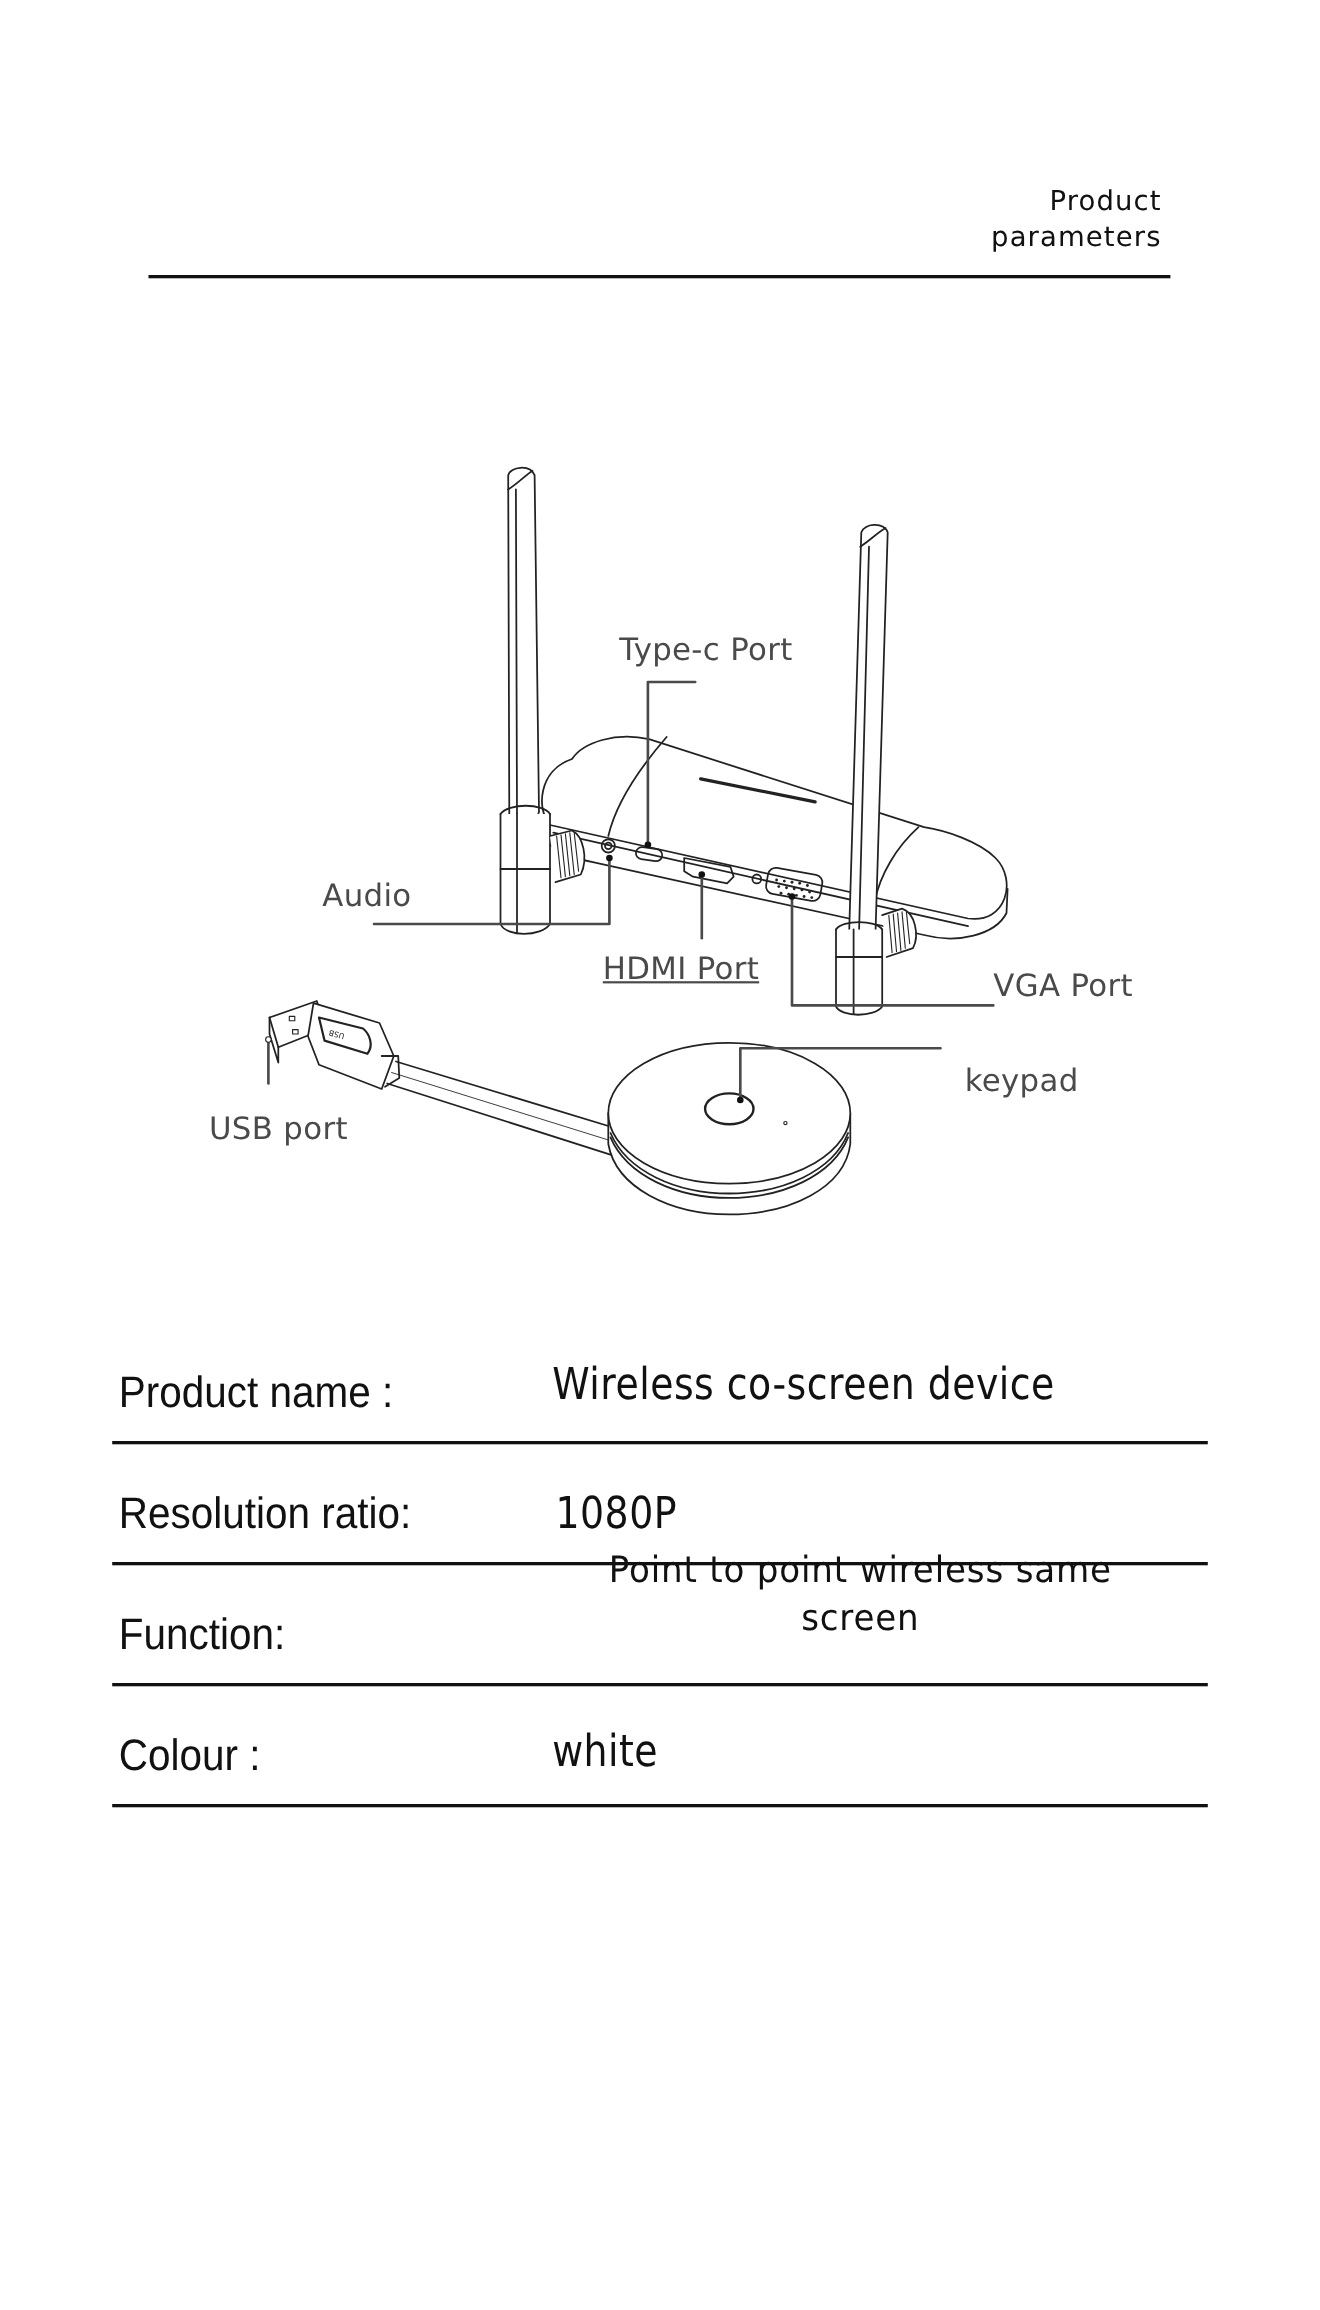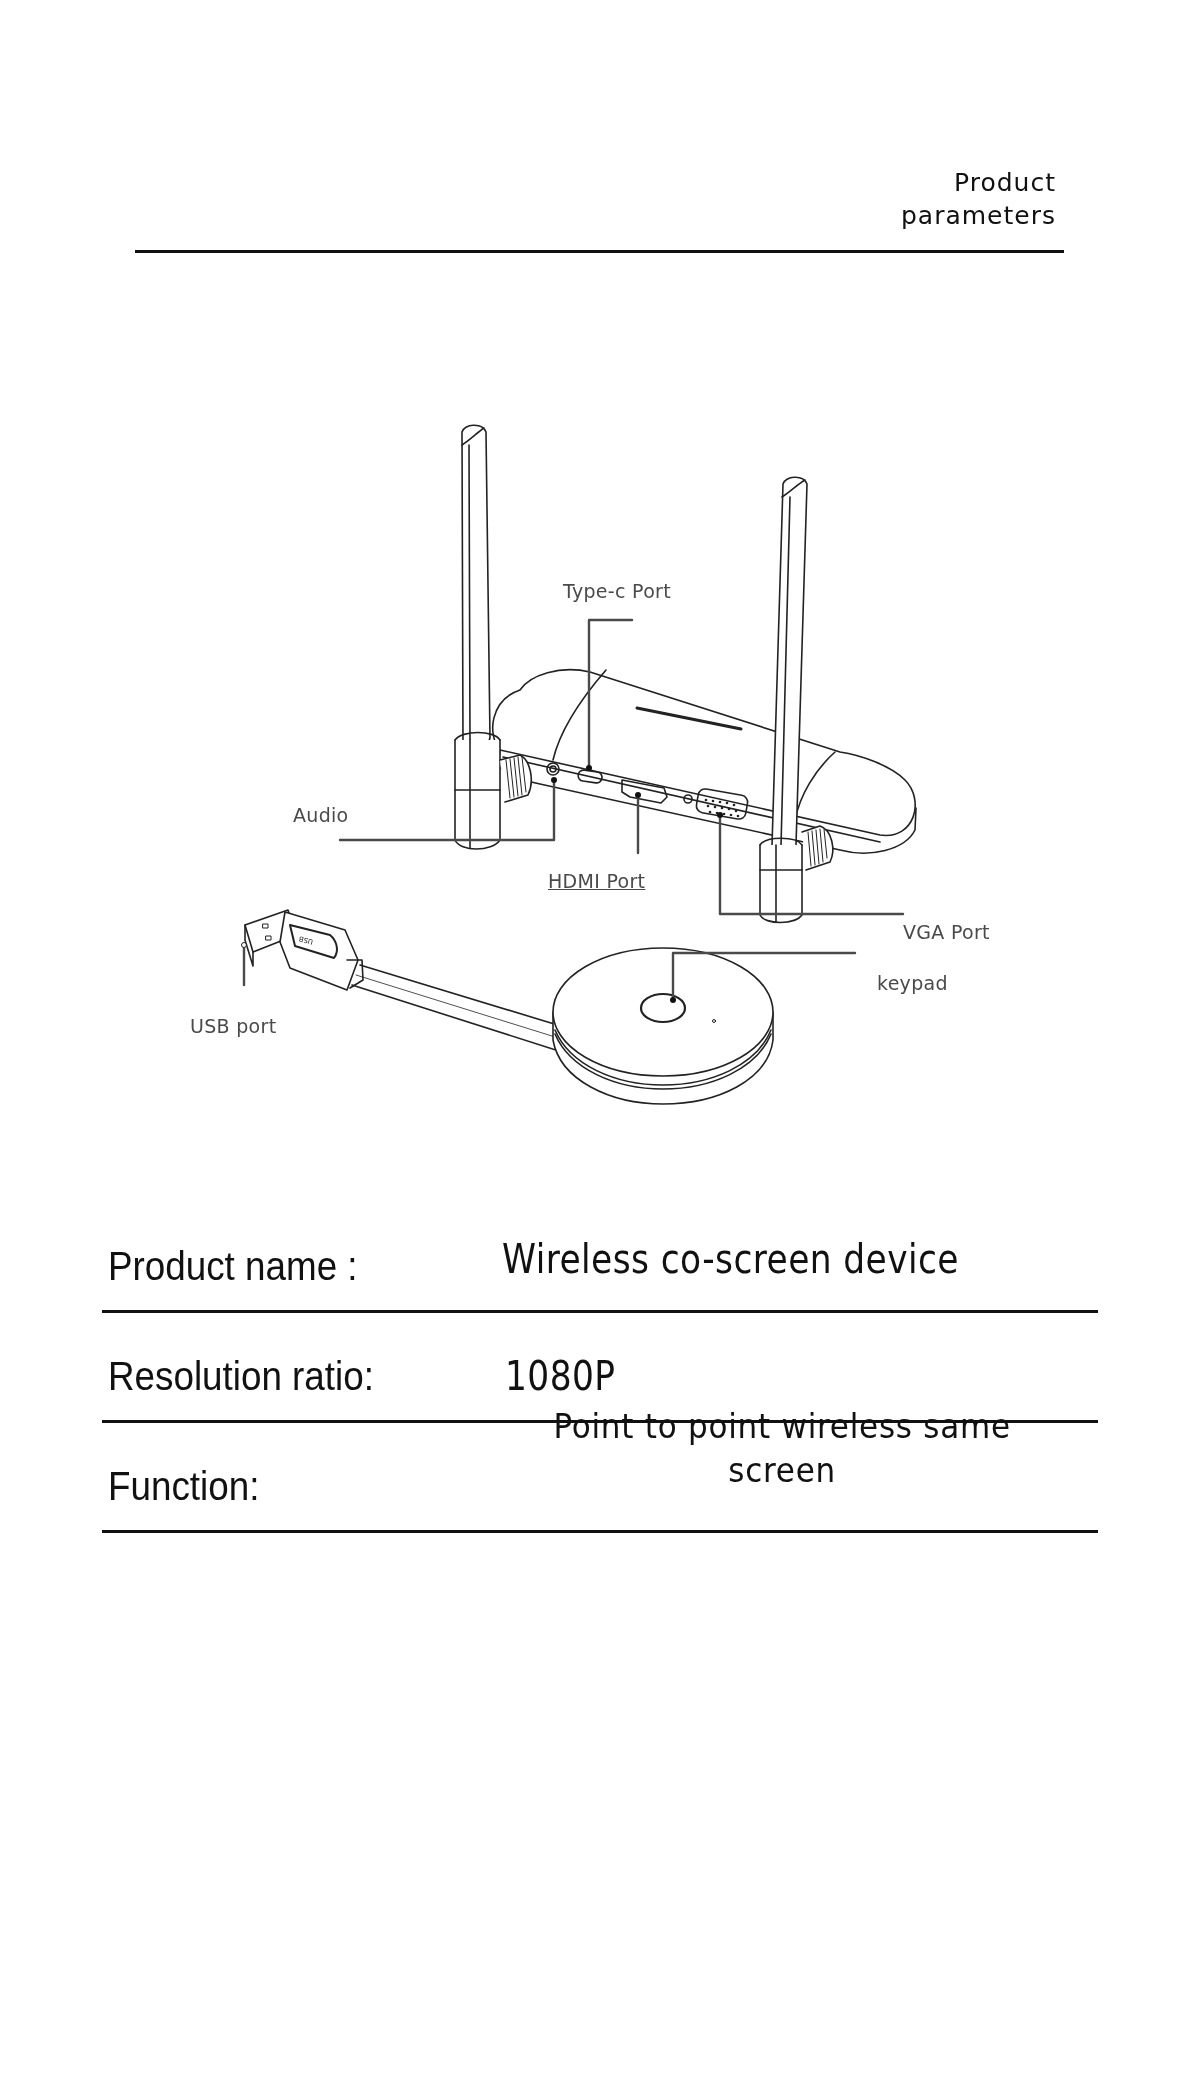--- a/index.html
+++ b/index.html
@@ -13,21 +13,21 @@
     font-family: "DejaVu Sans", sans-serif;
   }
   .header-rule {
     position: absolute; left: 135px; top: 250px; width: 929px; height: 3px; background: #111111;
   }
 
   .diagram { position: absolute; left: 0; top: 0; width: 1200px; height: 1150px; }
   .diagram svg { position: absolute; left: 0; top: 0; }
 
   .callout {
-    position: absolute; font-size: 19px; color: #4a4a4a; white-space: nowrap;
+    position: absolute; font-size: 28px; color: #4a4a4a; white-space: nowrap;
     font-family: "DejaVu Sans", sans-serif; letter-spacing: 0.3px; line-height: 30px;
   }
 
   .spec-table { position: absolute; left: 102px; top: 1200px; width: 996px; text-align: center; }
   .spec-row { position: relative; height: 110px; border-bottom: 3px solid #111111; }
   .spec-row:first-child { height: 113px; }
   .spec-label {
     position: absolute; left: 6px; bottom: 22px;
     font-size: 40px; line-height: 44px; color: #111111;
     font-family: "Liberation Sans", sans-serif; transform: scaleX(0.92); transform-origin: left bottom;
@@ -175,31 +175,35 @@
       <circle cx="673" cy="1000" r="3" fill="#111111" stroke="none"></circle>
 
       <line x1="244" y1="945" x2="244" y2="985"></line>
       <circle cx="244" cy="945" r="2.5" fill="#ffffff" stroke="#222222" stroke-width="1"></circle>
     </g>
   </svg>
 
   <div class="callout" style="left:563px; top:576px;">Type-c Port</div>
   <div class="callout" style="left:293px; top:800px;">Audio</div>
   <div class="callout" style="left:548px; top:866px;text-decoration:underline;">HDMI Port</div>
-  <div class="callout" style="left:903px; top:881px;margin-top:36px;">VGA Port</div>
+  <div class="callout" style="left:903px; top:881px;">VGA Port</div>
   <div class="callout" style="left:866px; top:968px;margin-left:11px;">keypad</div>
   <div class="callout" style="left:190px; top:1011px;">USB port</div>
 </div>
 
 <div class="spec-table">
   <div class="spec-row">
     <span class="spec-label">Product name :</span>
     <span class="spec-value">Wireless co-screen device</span>
   </div>
   <div class="spec-row">
     <span class="spec-label">Resolution ratio:</span>
     <span class="spec-value shift2">1080P</span>
   </div>
   <div class="spec-row">
     <span class="spec-label">Function:</span>
     <span class="spec-value small">Point to point wireless same screen</span>
   </div>
+  <div class="spec-row">
+    <span class="spec-label">Colour :</span>
+    <span class="spec-value low">white</span>
+  </div>
 </div>
 
 </body></html>

